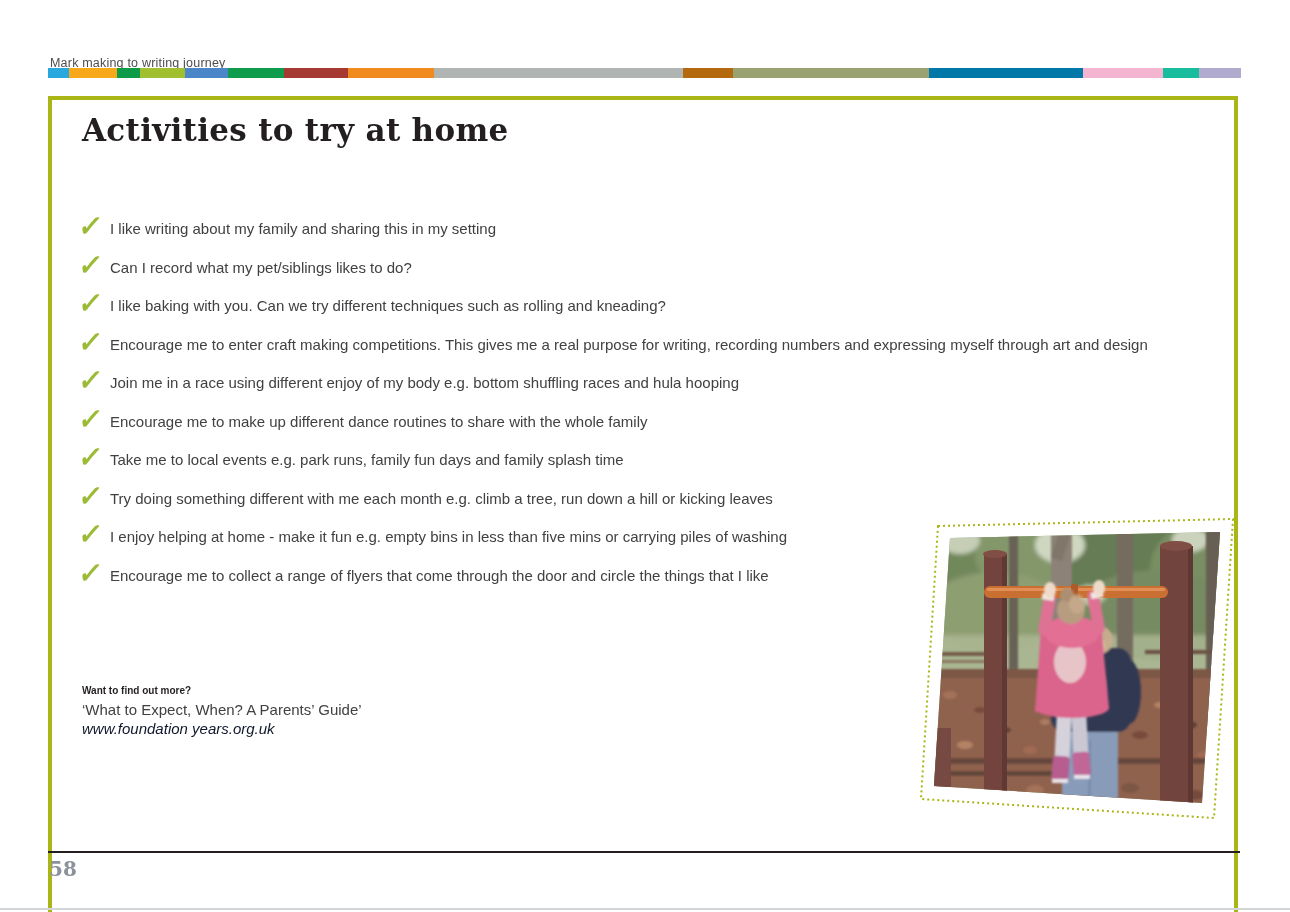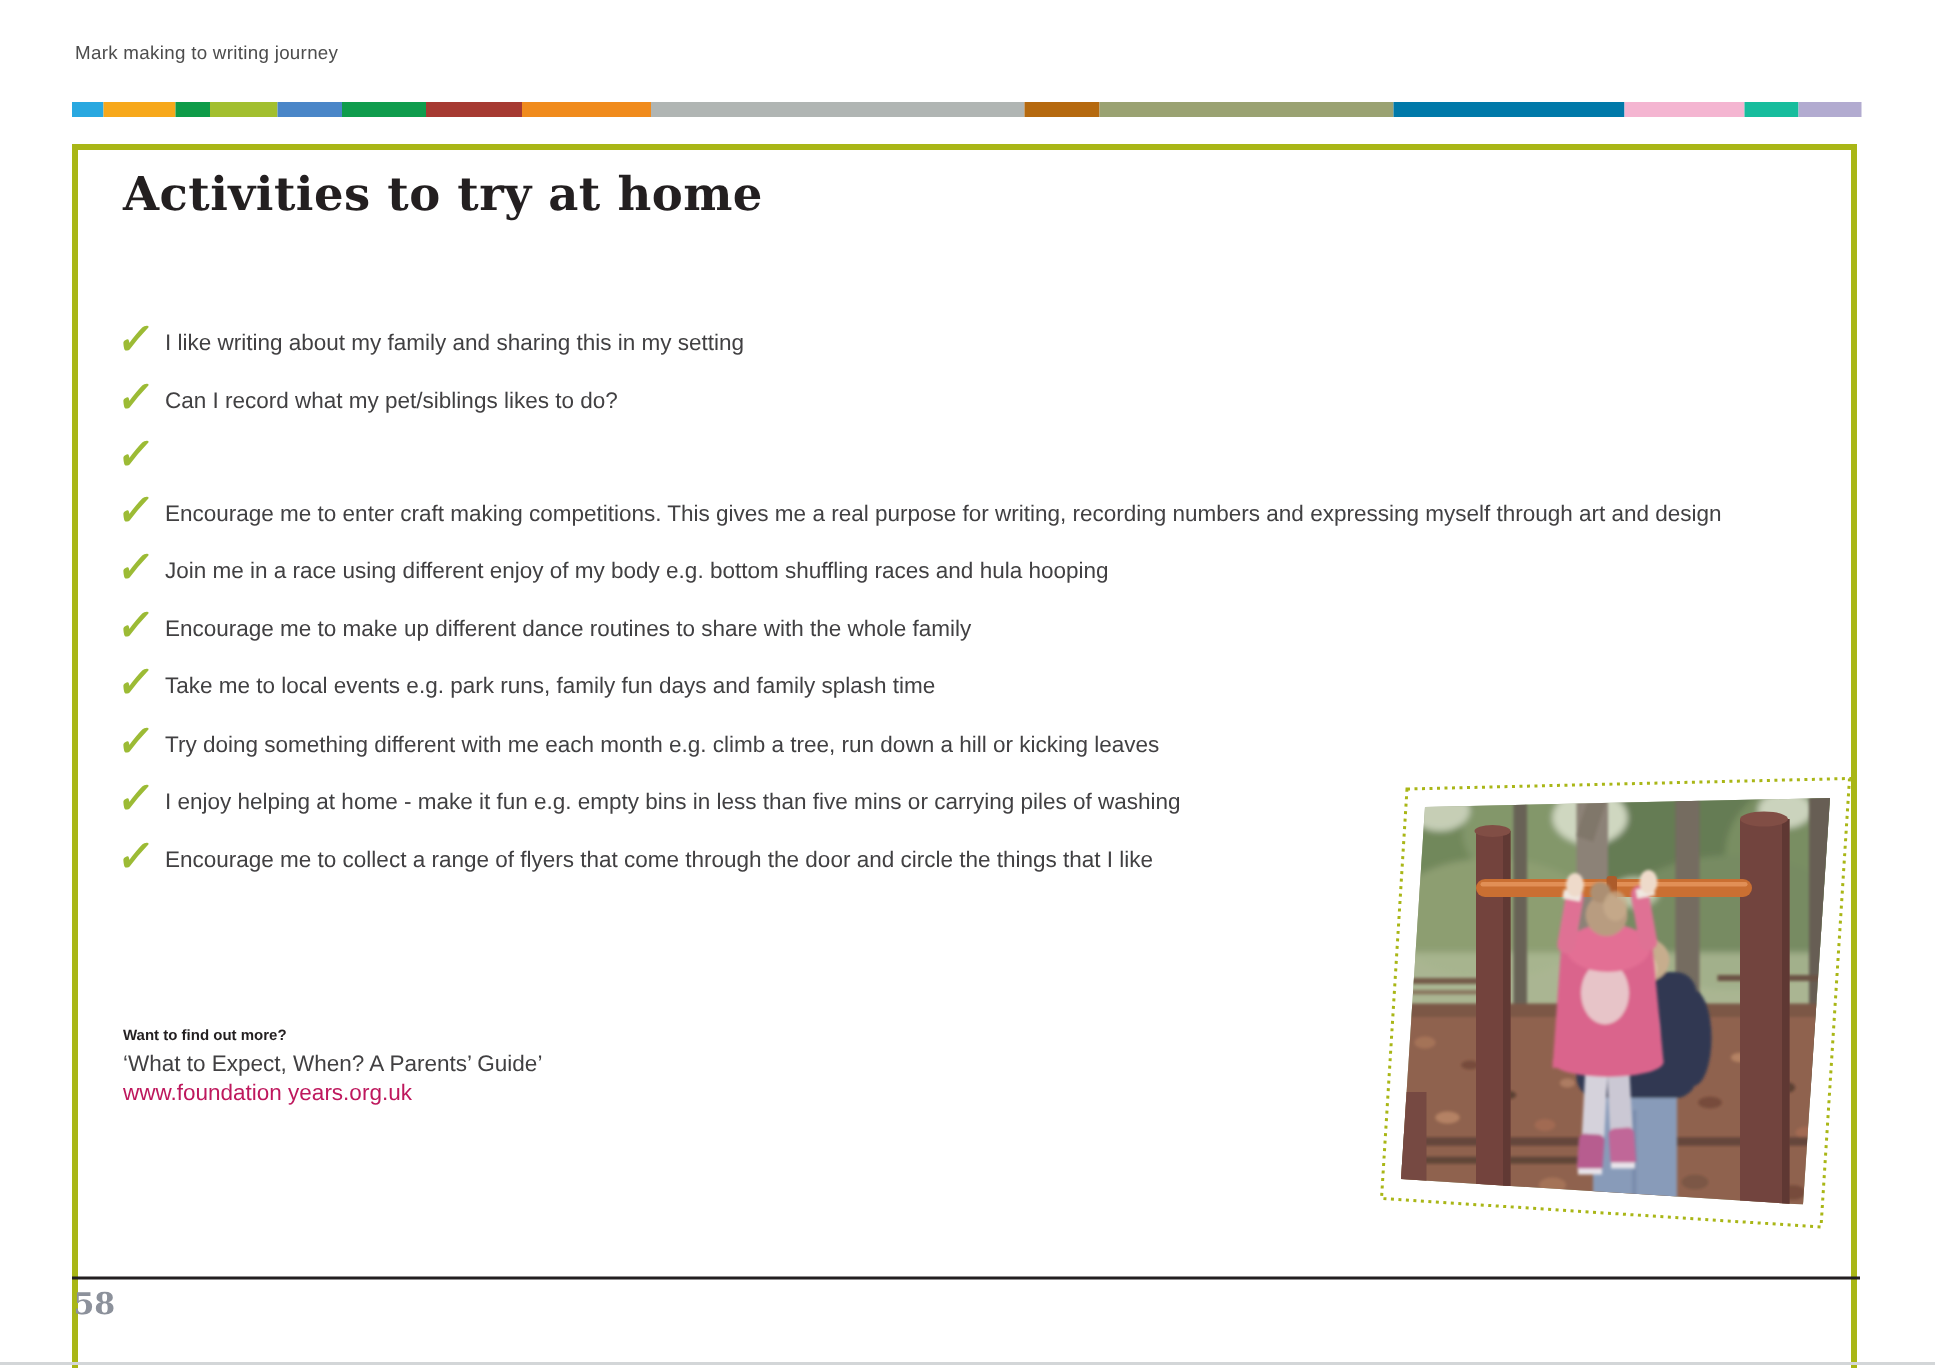--- a/index.html
+++ b/index.html
@@ -2,21 +2,21 @@
 <html style="--accent: #A9B616;"><head>
 <meta charset="utf-8">
 <style>
   * { margin:0; padding:0; box-sizing:border-box; }
   html,body { background:#ffffff; }
   .page {
     position:relative; width:1290px; height:912px; background:#fff;
     font-family:"Liberation Sans", sans-serif; overflow:hidden;
   }
   .header-label {
-    position:absolute; left:50px; top:28px;
+    position:absolute; left:50px; top:56px;
     font-size:12.5px; color:#4d4d4d; letter-spacing:.2px;
   }
   .stripe {
     position:absolute; left:48px; top:68px; width:1193px; height:10px;
     display:flex;
   }
   .stripe > div { height:10px; }
   .content-box {
     position:absolute; left:48px; top:96px; width:1190px; height:856px;
     border:4px solid var(--accent,#A9B616); background:#fff;
@@ -32,21 +32,21 @@
     width:31px; flex:0 0 31px; font-size:27px; line-height:17px;
     font-weight:bold; transform:skewX(-10deg) scaleY(1.08);
     position:relative; top:-1px;
   }
   .item-text {
     font-size:15px; line-height:19px; color:#414042; max-width:1062px;
   }
   .more-info { position:absolute; left:30px; top:581px; }
   .more-info .mi-head { font-size:10px; font-weight:bold; color:#231f20; line-height:19px; }
   .more-info .mi-line { font-size:15px; color:#414042; line-height:19px; }
-  .more-info a { color:#be185d; text-decoration:none; }
+  .more-info a { color:#0f172a; text-decoration:none;font-style:italic; }
   .photo-wrap { position:absolute; left:905px; top:500px; width:345px; height:330px; z-index:5; }
   .footer-rule { position:absolute; left:48px; top:851px; width:1192px; height:2px; background:#231f20; }
   .page-number {
     position:absolute; left:49px; top:857px;
     font-family:"DejaVu Serif", serif; font-weight:bold;
     font-size:20px; color:#8C919B;
   }
   .bottom-edge { position:absolute; left:0; top:908px; width:1290px; height:2px; background:#d3d6d8; }
 </style>
 </head>
@@ -80,20 +80,21 @@
         <div class="check-row">
           <span class="check" style="color: rgb(156, 187, 53);">✓</span>
           <span class="item-text">I like writing about my family and sharing this in my setting</span>
         </div>
         <div class="check-row">
           <span class="check" style="color: rgb(156, 187, 53);">✓</span>
           <span class="item-text">Can I record what my pet/siblings likes to do?</span>
         </div>
         <div class="check-row">
           <span class="check" style="color: rgb(156, 187, 53);">✓</span>
+          <span class="item-text">I like baking with you. Can we try different techniques such as rolling and kneading?</span>
         </div>
         <div class="check-row">
           <span class="check" style="color: rgb(156, 187, 53);">✓</span>
           <span class="item-text">Encourage me to enter craft making competitions. This gives me a real purpose for writing, recording numbers and expressing myself through art and design</span>
         </div>
         <div class="check-row">
           <span class="check" style="color: rgb(156, 187, 53);">✓</span>
           <span class="item-text">Join me in a race using different enjoy of my body e.g. bottom shuffling races and hula hooping</span>
         </div>
         <div class="check-row">

